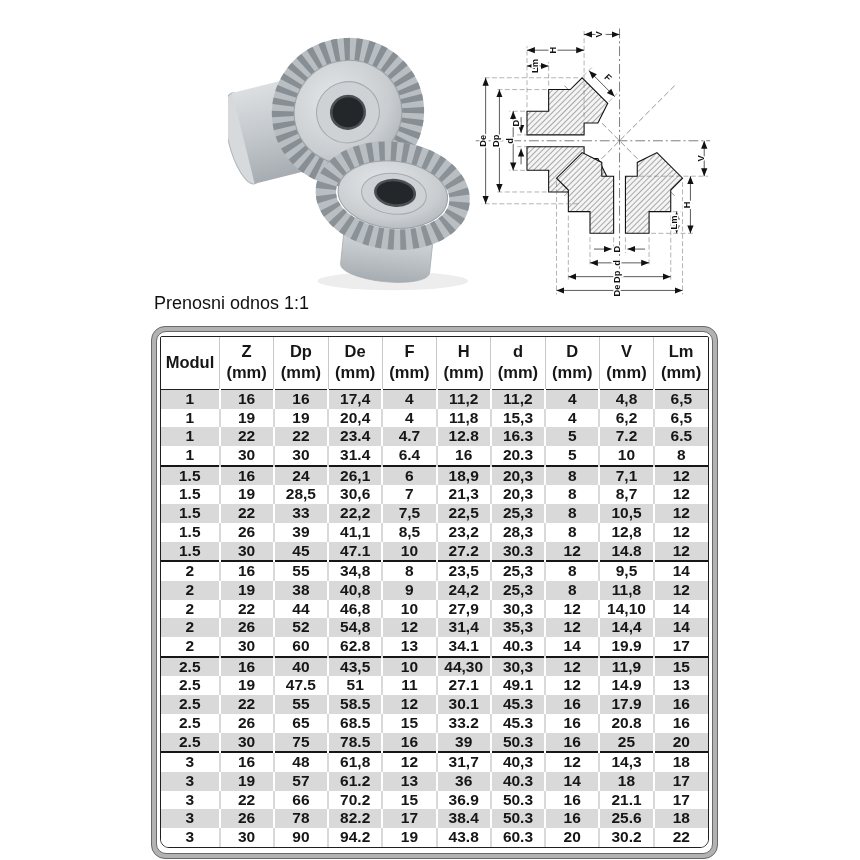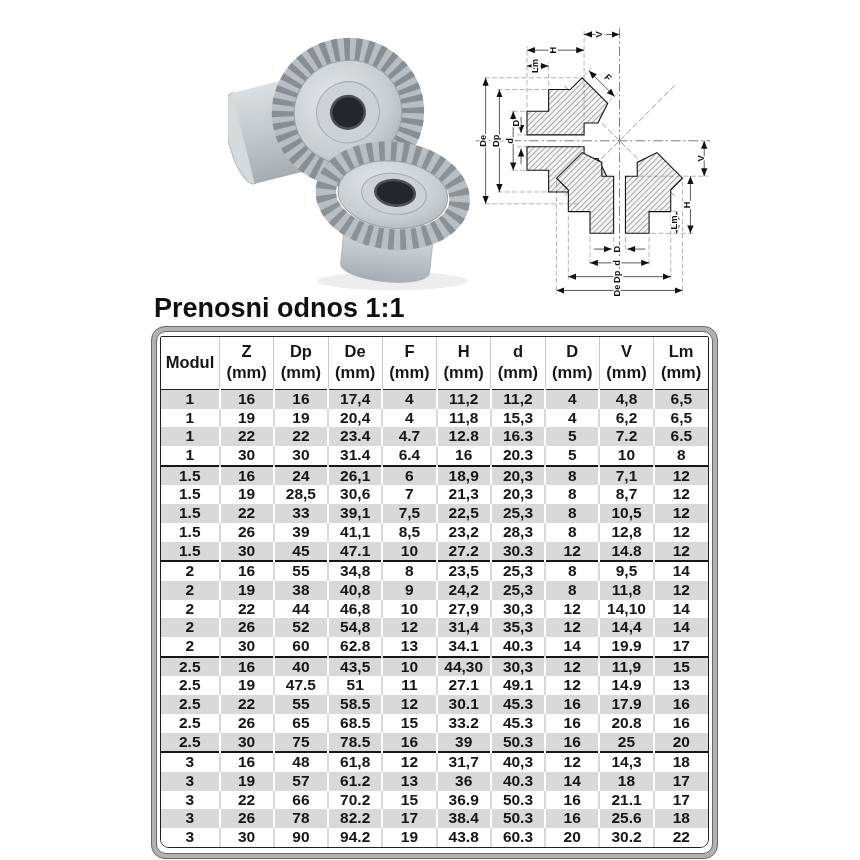--- a/index.html
+++ b/index.html
@@ -1,20 +1,20 @@
 <!DOCTYPE html>
 <html><head>
 <meta charset="utf-8">
 <style>
   html,body{margin:0;padding:0;background:#fff;}
   .stage{position:relative;width:860px;height:860px;background:#fff;overflow:hidden;
          font-family:"Liberation Sans",sans-serif;color:#161616;}
   .photo{position:absolute;left:228px;top:14px;width:244px;height:286px;}
   .drawing{position:absolute;left:462px;top:12px;width:256px;height:292px;}
-  .title{position:absolute;left:154px;top:293px;font-size:27px;font-weight:700;color:#101010;}
+  .title{position:absolute;left:154px;top:293px;font-size:18px;font-weight:400;color:#101010;}
   .frame-outer{position:absolute;left:151px;top:326px;width:567px;box-sizing:border-box;
                background:#b2b2b2;border:1px solid #696969;border-radius:14px;padding:4px;}
   .frame-inner{background:#fff;border:1px solid #696969;border-radius:10px;padding:4px 3px 5px;}
   .grid{border:1.6px solid #1f1f1f;border-radius:2px 2px 9px 9px;overflow:hidden;}
   table{width:100%;border-collapse:collapse;table-layout:fixed;font-weight:700;}
   thead tr{border-bottom:1.8px solid #1f1f1f;}
   th{background:#fff;font-size:16.5px;line-height:1.3;padding:4px 0 5px;border-left:1px solid #c8c8c8;
      font-weight:700;vertical-align:middle;}
   th:first-child{border-left:none;width:58px;}
   td{font-size:15.5px;line-height:18.7px;text-align:center;white-space:nowrap;overflow:hidden;padding:0;}
@@ -277,21 +277,21 @@
                 <td>21,3</td>
                 <td>20,3</td>
                 <td>8</td>
                 <td>8,7</td>
                 <td>12</td>
               </tr>
               <tr class="stripe">
                 <td>1.5</td>
                 <td>22</td>
                 <td>33</td>
-                <td>39,1</td>
+                <td>22,2</td>
                 <td>7,5</td>
                 <td>22,5</td>
                 <td>25,3</td>
                 <td>8</td>
                 <td>10,5</td>
                 <td>12</td>
               </tr>
               <tr>
                 <td>1.5</td>
                 <td>26</td>

